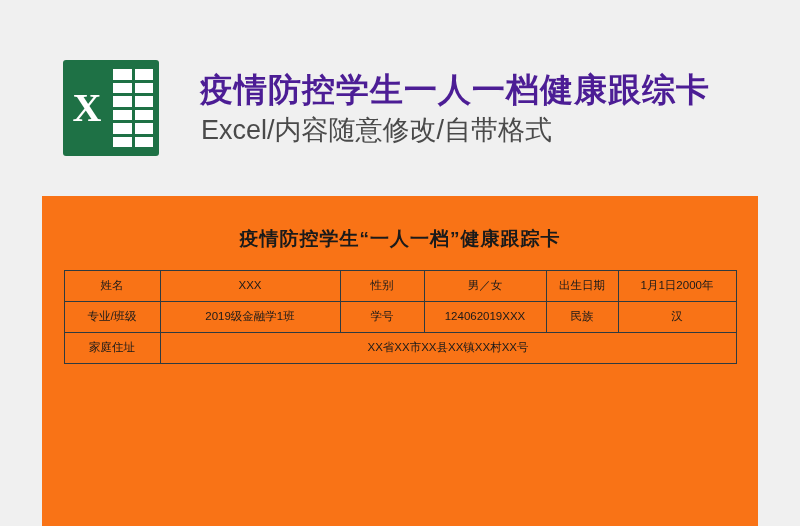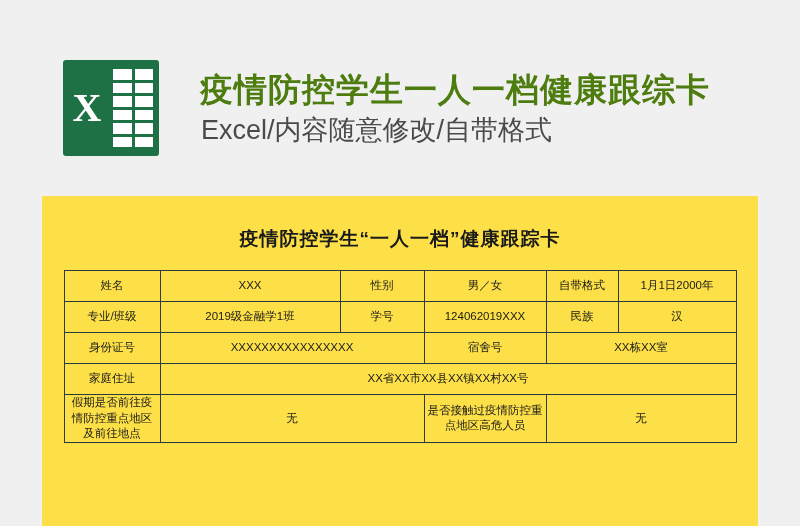--- a/index.html
+++ b/index.html
@@ -62,41 +62,41 @@
   .excel-grid i {
     display: block;
     background: #ffffff;
   }
   .banner-title {
     position: absolute;
     left: 200px;
     top: 68px;
     font-size: 33px;
     font-weight: bold;
-    color: #4d7c0f;
+    color: #4c1d95;
     letter-spacing: 1px;
     white-space: nowrap;
     text-align: right;
   }
   .banner-sub {
     position: absolute;
     left: 201px;
     top: 112px;
     font-size: 27px;
     color: #4a4a4a;
     white-space: nowrap;
   }
   
   .sheet {
     position: absolute;
     left: 42px;
     top: 196px;
     width: 716px;
     height: 330px;
-    background: #fde047;
+    background: #f97316;
   }
   .sheet-title {
     text-align: center;
     font-size: 19px;
     font-weight: bold;
     color: #1a1a1a;
     padding-top: 30px;
     padding-bottom: 18px;
     letter-spacing: 1px;
   }
@@ -166,44 +166,32 @@
         <col style="width:122px">
         <col style="width:72px">
         <col style="width:118px">
       </colgroup>
       <tbody>
         <tr>
           <td class="lbl">姓名</td>
           <td>XXX</td>
           <td class="lbl">性别</td>
           <td>男／女</td>
-          <td class="lbl">自带格式</td>
+          <td class="lbl">出生日期</td>
           <td>1月1日2000年</td>
         </tr>
         <tr>
           <td class="lbl">专业/班级</td>
           <td>2019级金融学1班</td>
           <td class="lbl">学号</td>
           <td>124062019XXX</td>
           <td class="lbl">民族</td>
           <td>汉</td>
         </tr>
         <tr>
-          <td class="lbl">身份证号</td>
-          <td colspan="2">XXXXXXXXXXXXXXXX</td>
-          <td class="lbl">宿舍号</td>
-          <td colspan="2">XX栋XX室</td>
-        </tr>
-        <tr>
           <td class="lbl">家庭住址</td>
           <td colspan="5">XX省XX市XX县XX镇XX村XX号</td>
-        </tr>
-        <tr>
-          <td class="tall clip-note">假期是否前往疫情防控重点地区及前往地点</td>
-          <td class="tall" colspan="2">无</td>
-          <td class="tall clip-note">是否接触过疫情防控重点地区高危人员</td>
-          <td class="tall" colspan="2">无</td>
         </tr>
       </tbody>
     </table>
   </div>
 
 </div>
 
 </body></html>

